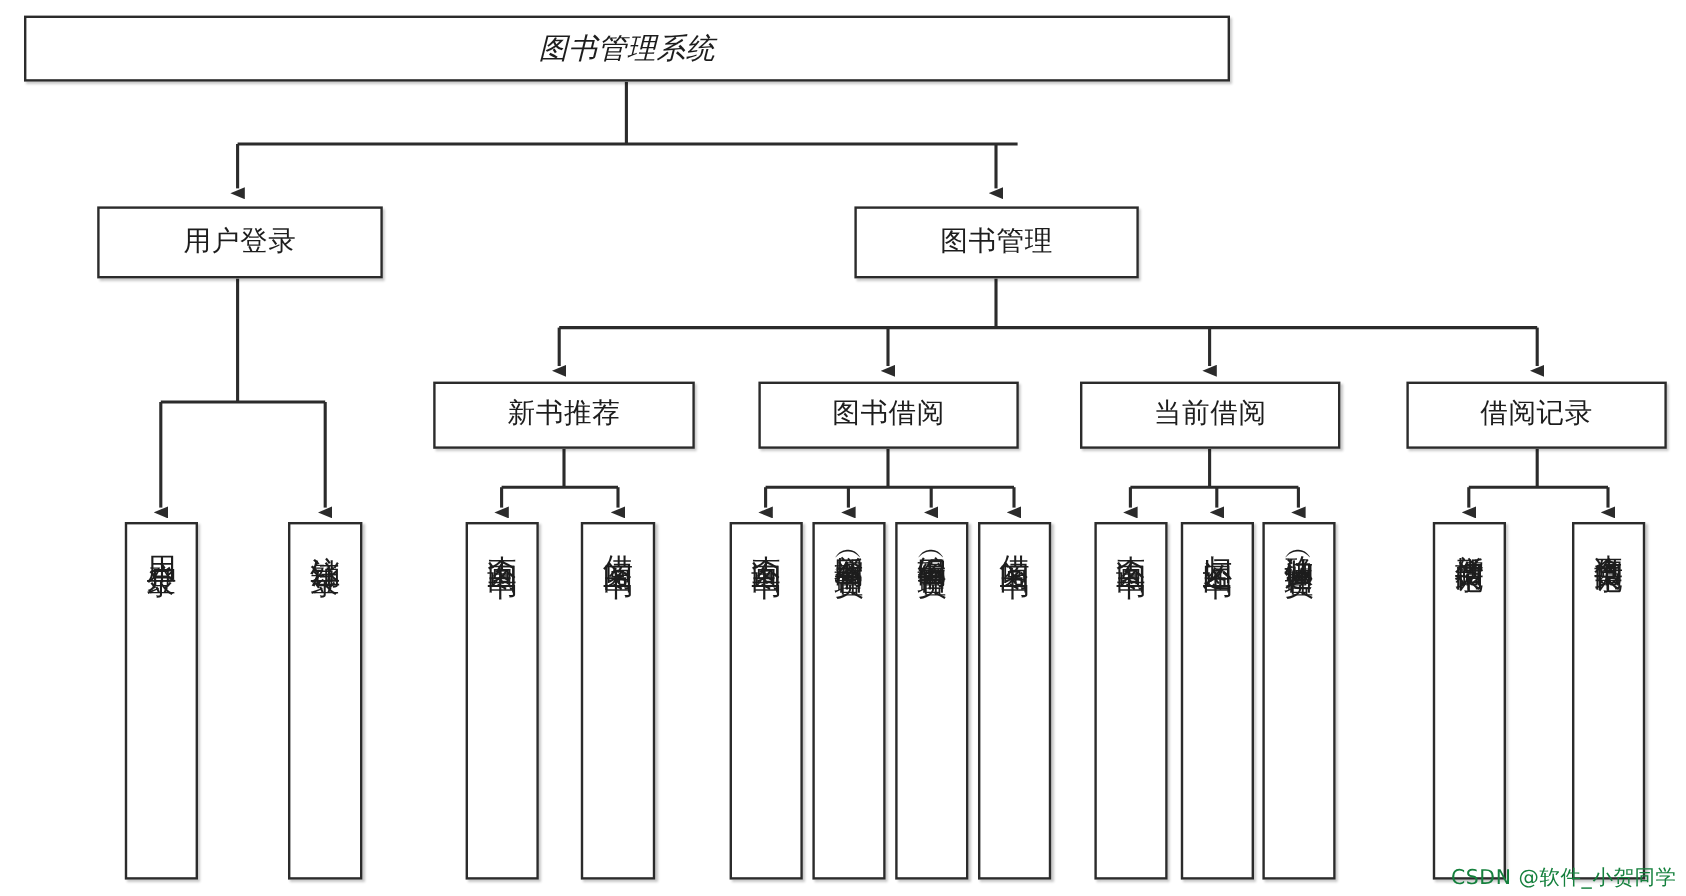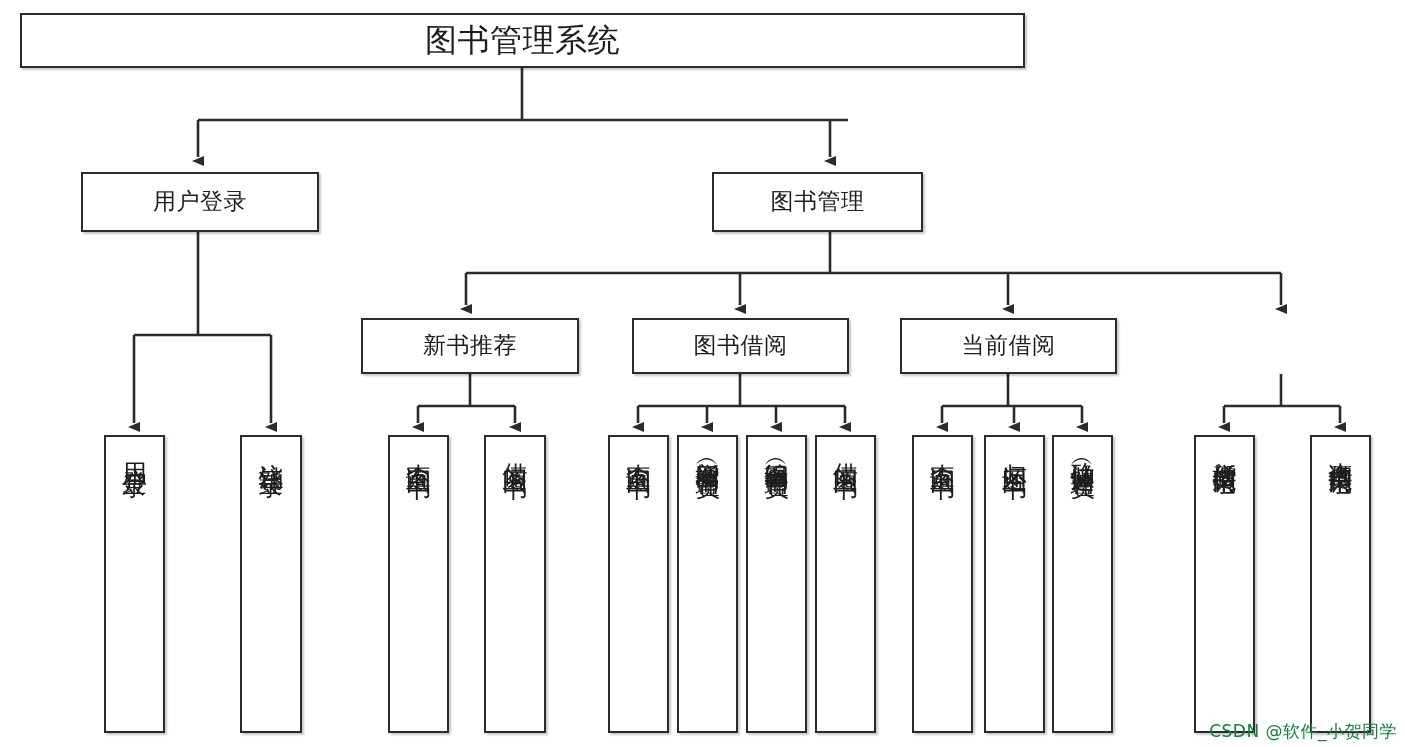--- a/index.html
+++ b/index.html
@@ -40,22 +40,23 @@
     color: #1d1d1d;
     line-height: 1.18;
     text-align: center;
     white-space: pre;
   }
   .node.h .lbl {
     font-size: 23px;
     letter-spacing: 0.5px;
   }
   .node.root .lbl {
-    font-size: 32px;
+    font-size: 24px;
     letter-spacing: 0.5px;
+    font-style: italic;
   }
   .node.v {
     align-items: flex-start;
     justify-content: center;
     padding-top: 6px;
   }
   .node.v .lbl {
     writing-mode: vertical-rl;
     text-orientation: upright;
     font-size: 25px;
@@ -131,33 +132,36 @@
     </g>
   </svg>
 
   <div class="node root" style="left:20px; top:13px; width:1005px; height:55px;">
     <span class="lbl">图书管理系统</span>
   </div>
 
   <div class="node h" style="left:81px; top:172px; width:238px; height:60px;">
     <span class="lbl">用户登录</span>
   </div>
-  <div class="node h" style="left:712px; top:172px; width:211px; height:60px;">
+  <div class="node h" style="left:712px; top:172px; width:237px; height:60px;">
     <span class="lbl">图书管理</span>
   </div>
 
   <div class="node h" style="left:361px; top:318px; width:218px; height:56px;">
     <span class="lbl">新书推荐</span>
   </div>
   <div class="node h" style="left:900px; top:318px; width:217px; height:56px;">
     <span class="lbl">当前借阅</span>
   </div>
   <div class="node h" style="left:632px; top:318px; width:217px; height:56px;">
     <span class="lbl">图书借阅</span>
   </div>
+  <div class="node h" style="left:1172px; top:318px; width:217px; height:56px;">
+    <span class="lbl">借阅记录</span>
+  </div>
 
   <div class="node v" style="left:104px; top:435px; width:61px; height:298px;">
     <span class="lbl">用户登录</span>
   </div>
   <div class="node v" style="left:240px; top:435px; width:62px; height:298px;">
     <span class="lbl">注销登录</span>
   </div>
 
   <div class="node v" style="left:388px; top:435px; width:61px; height:298px;">
     <span class="lbl">查询图书</span>

